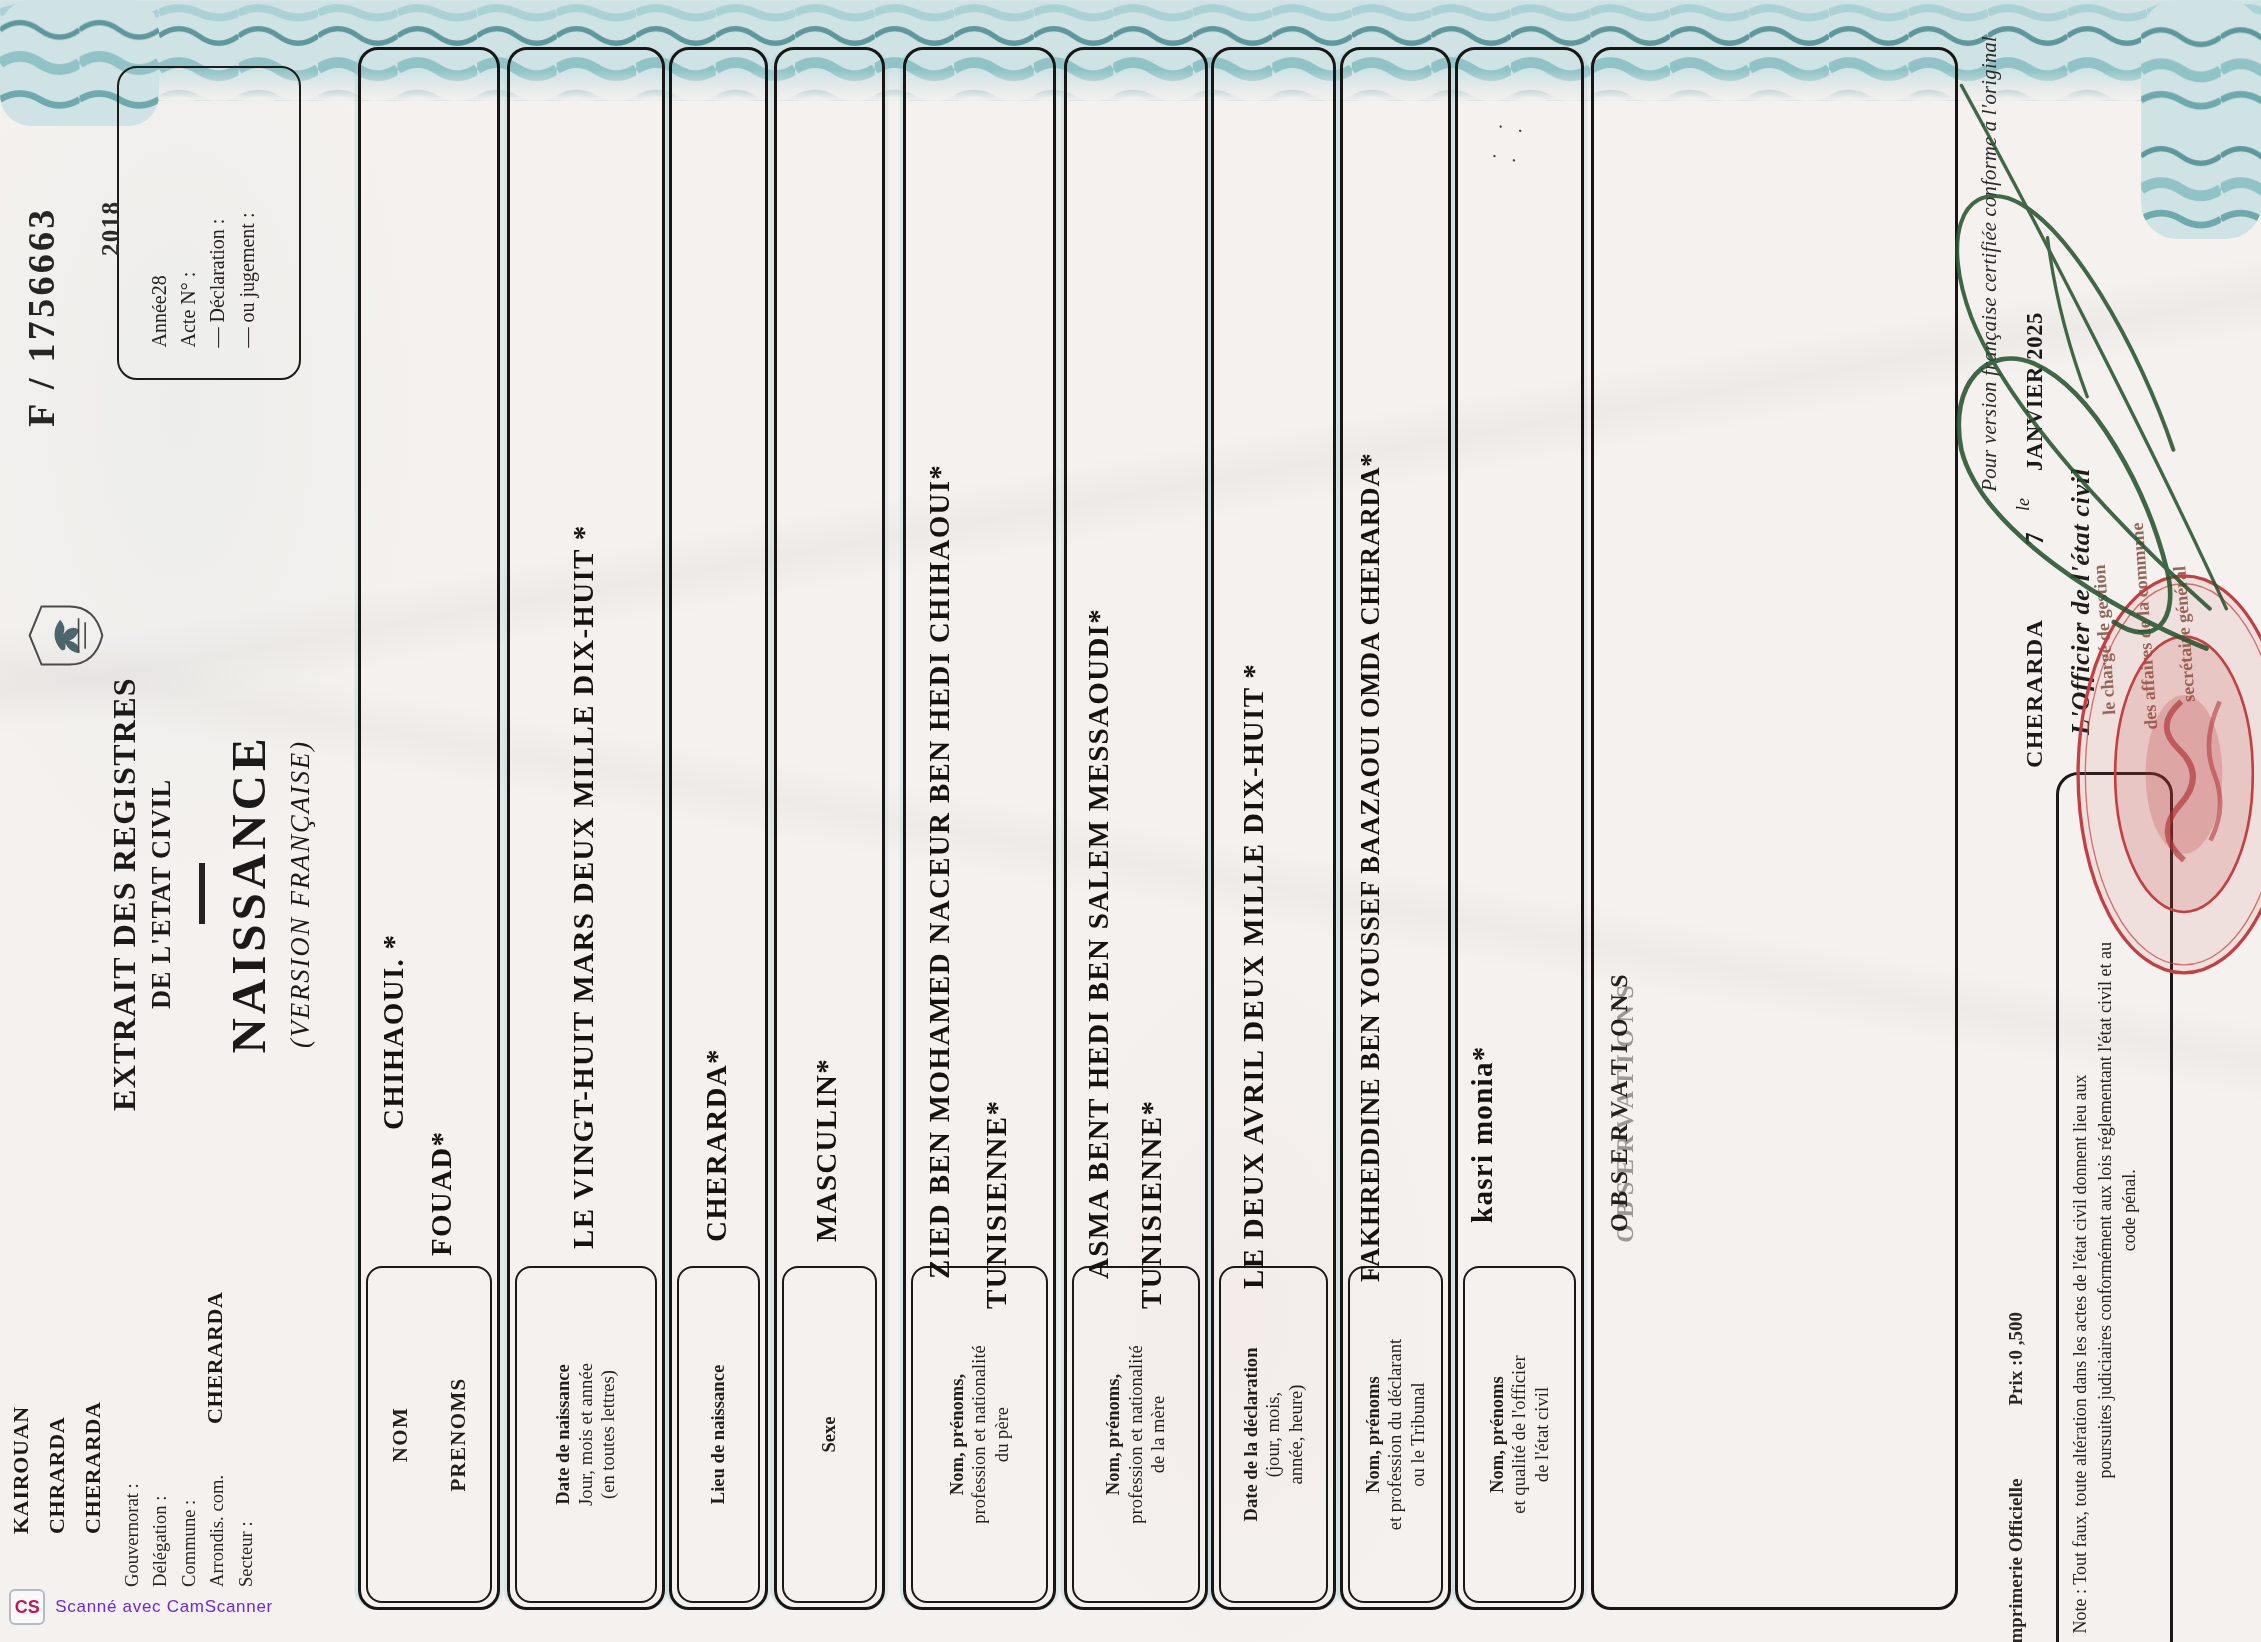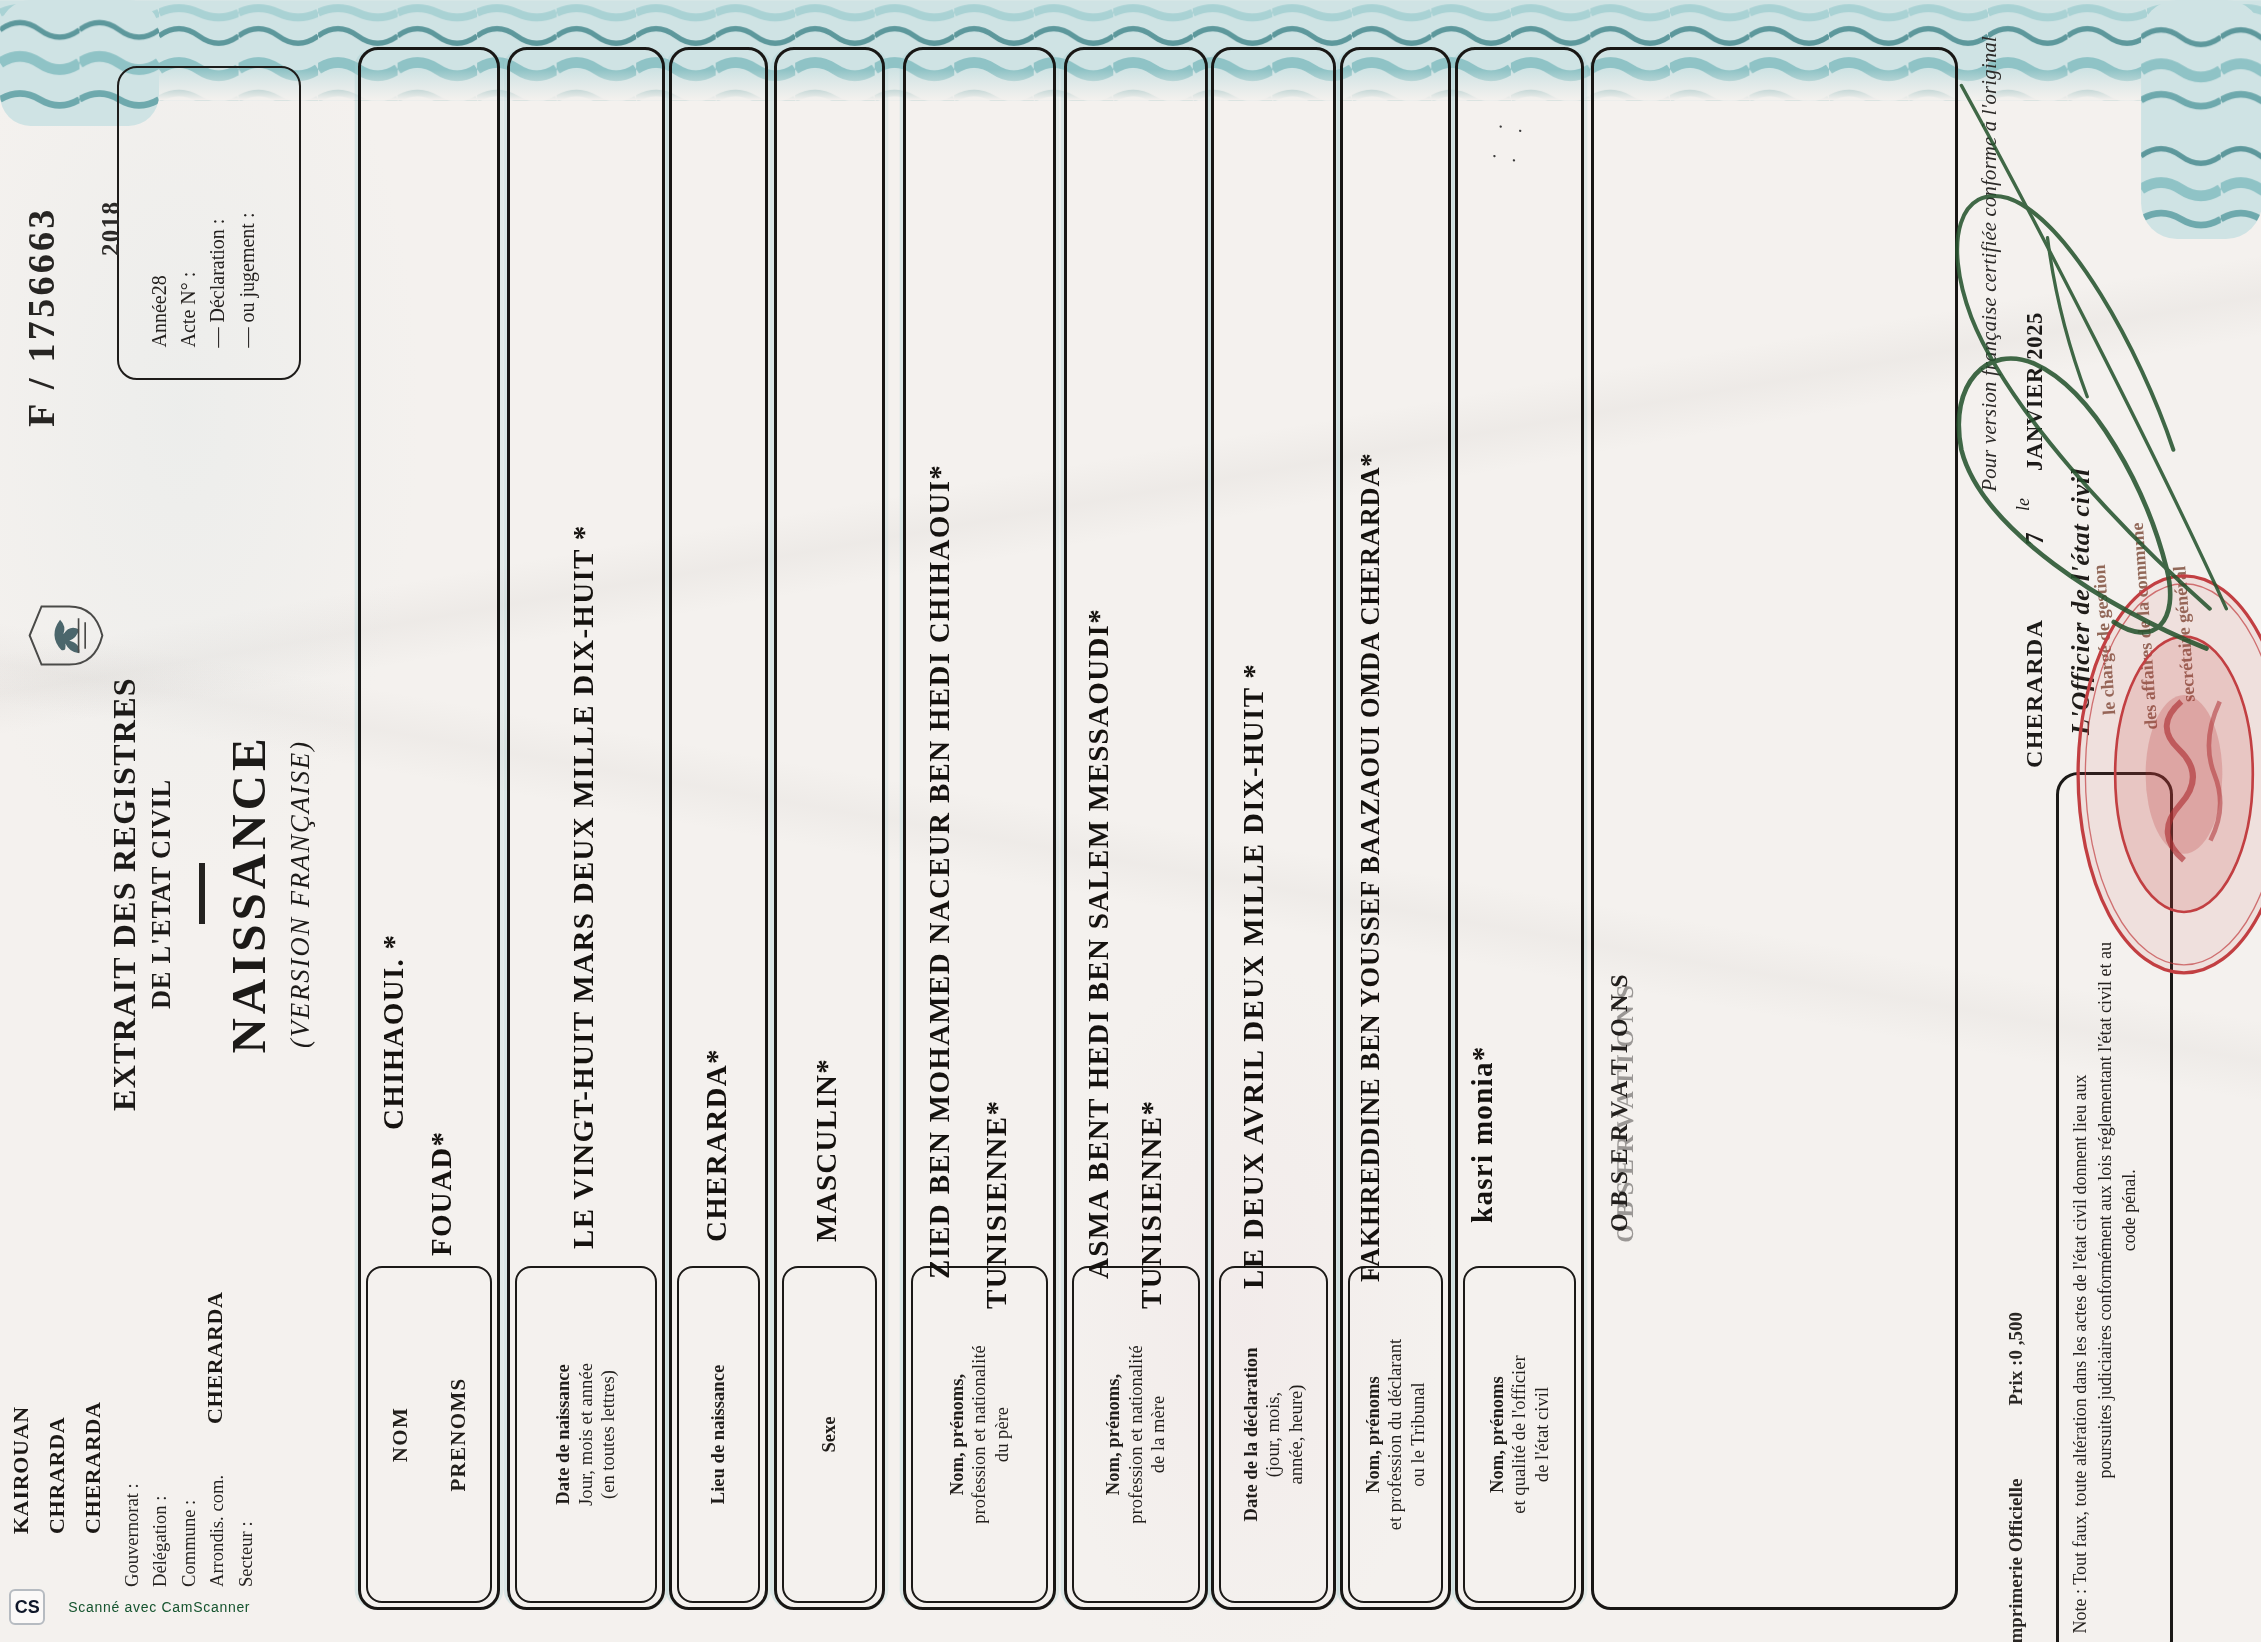--- a/index.html
+++ b/index.html
@@ -55,24 +55,24 @@
   #officer{left:908px;top:2066px;font-size:26px;font-weight:bold;font-style:italic;letter-spacing:0.7px;color:#1f1c19;}
   .stamp-line{position:absolute;color:#7c4a38;font-weight:bold;opacity:.82;transform:rotate(-4deg);white-space:nowrap;}
   #note-box{left:-20px;top:2056px;width:891px;height:117px;border:3.3px solid #1b1917;border-radius:22.5px;
             padding:9.3px 12px 5.3px 26.5px;box-sizing:border-box;}
   .note-line{font-size:18px;line-height:24.5px;color:#24211e;white-space:nowrap;}
   .note-line.c{text-align:center;}
   #imprimerie{left:-8px;top:2005px;font-size:19px;font-weight:bold;color:#2a2724;white-space:nowrap;}
   #imp-prix{margin-left:73px;}
   
   #watermark{position:absolute;left:9.3px;top:1589px;display:flex;align-items:center;z-index:9;}
-  #wm-logo{width:32px;height:32px;border:2px solid #b6bbc1;border-radius:6px;color:#0f172a;
+  #wm-logo{width:32px;height:32px;border:2px solid #b6bbc1;border-radius:6px;color:#be185d;
            font-family:"Liberation Sans",sans-serif;font-weight:bold;font-size:18px;
            display:flex;align-items:center;justify-content:center;background:rgba(255,255,255,.6);}
-  #wm-text{margin-left:23px;font-family:"Liberation Sans",sans-serif;font-size:14px;color:#14532d;letter-spacing:0.7px;}
+  #wm-text{margin-left:10px;font-family:"Liberation Sans",sans-serif;font-size:17px;color:#6d28d9;letter-spacing:0.7px;}
 </style>
 </head>
 <body>
 
 <div id="canvas">
   <div id="doc">
 
     <svg class="abs" style="left:1524px;top:0;z-index:0;" width="119" height="2261" viewBox="0 0 179 3412">
       <defs>
         <pattern id="wv" width="179" height="120" patternUnits="userSpaceOnUse">

